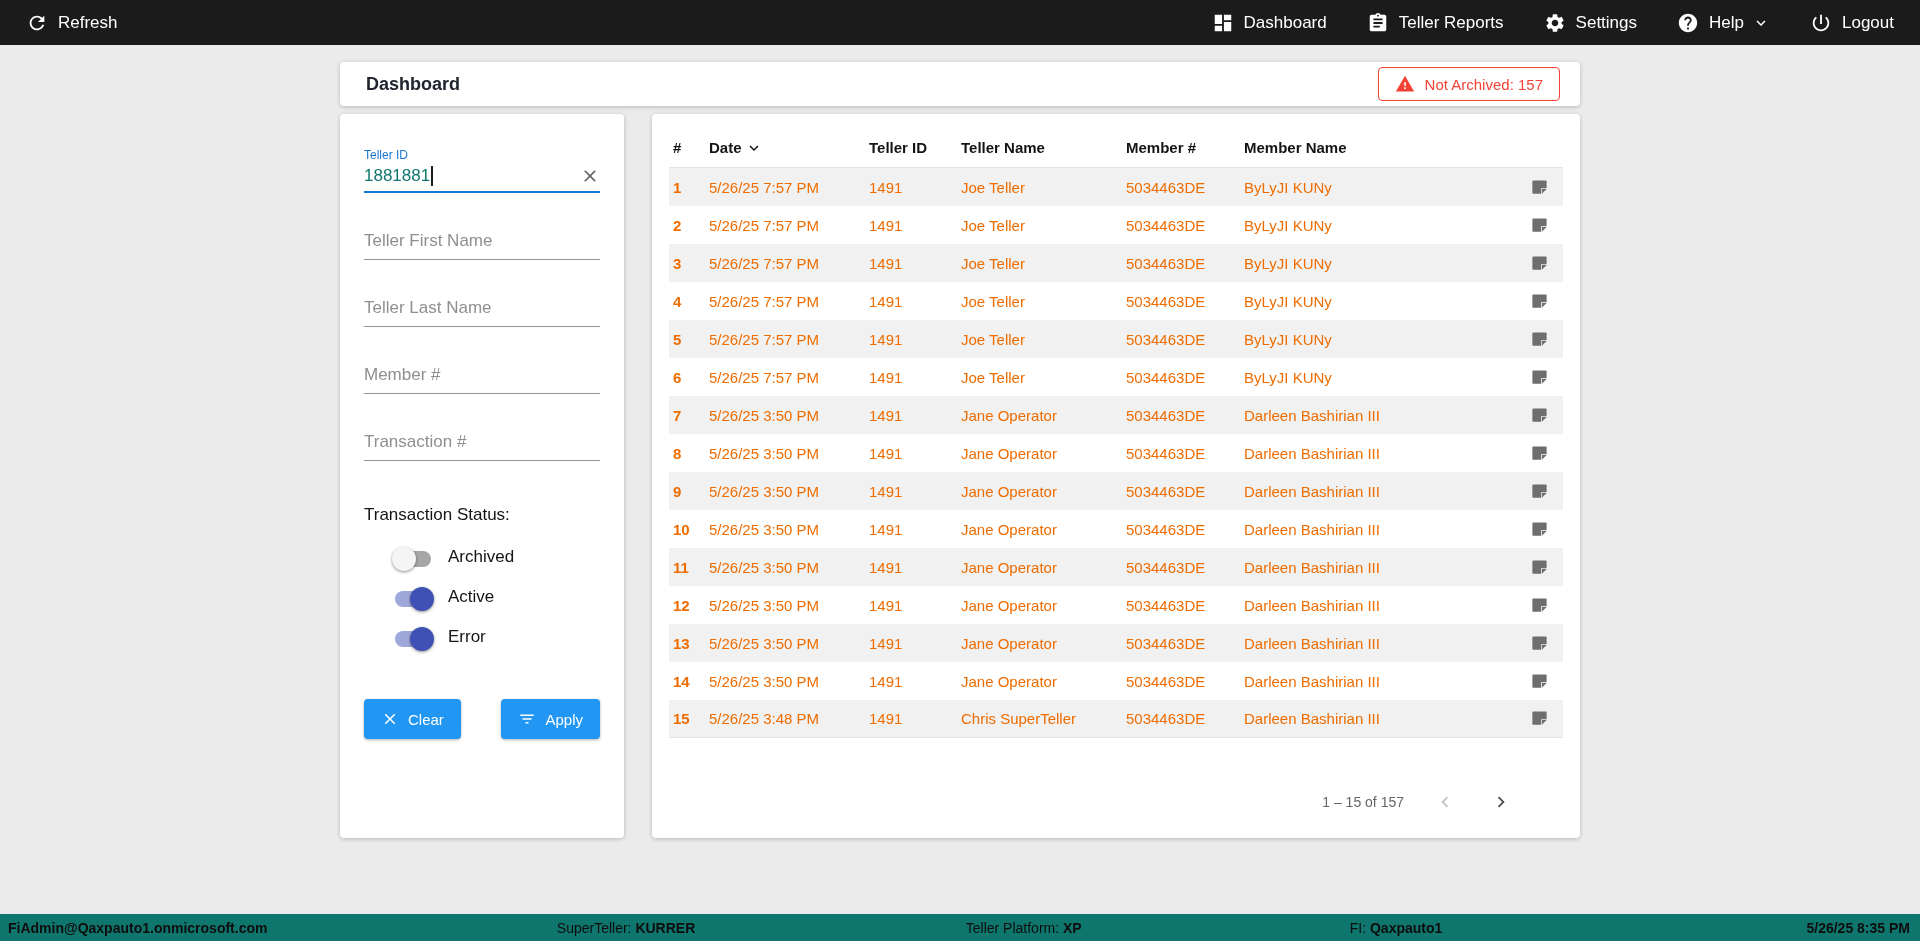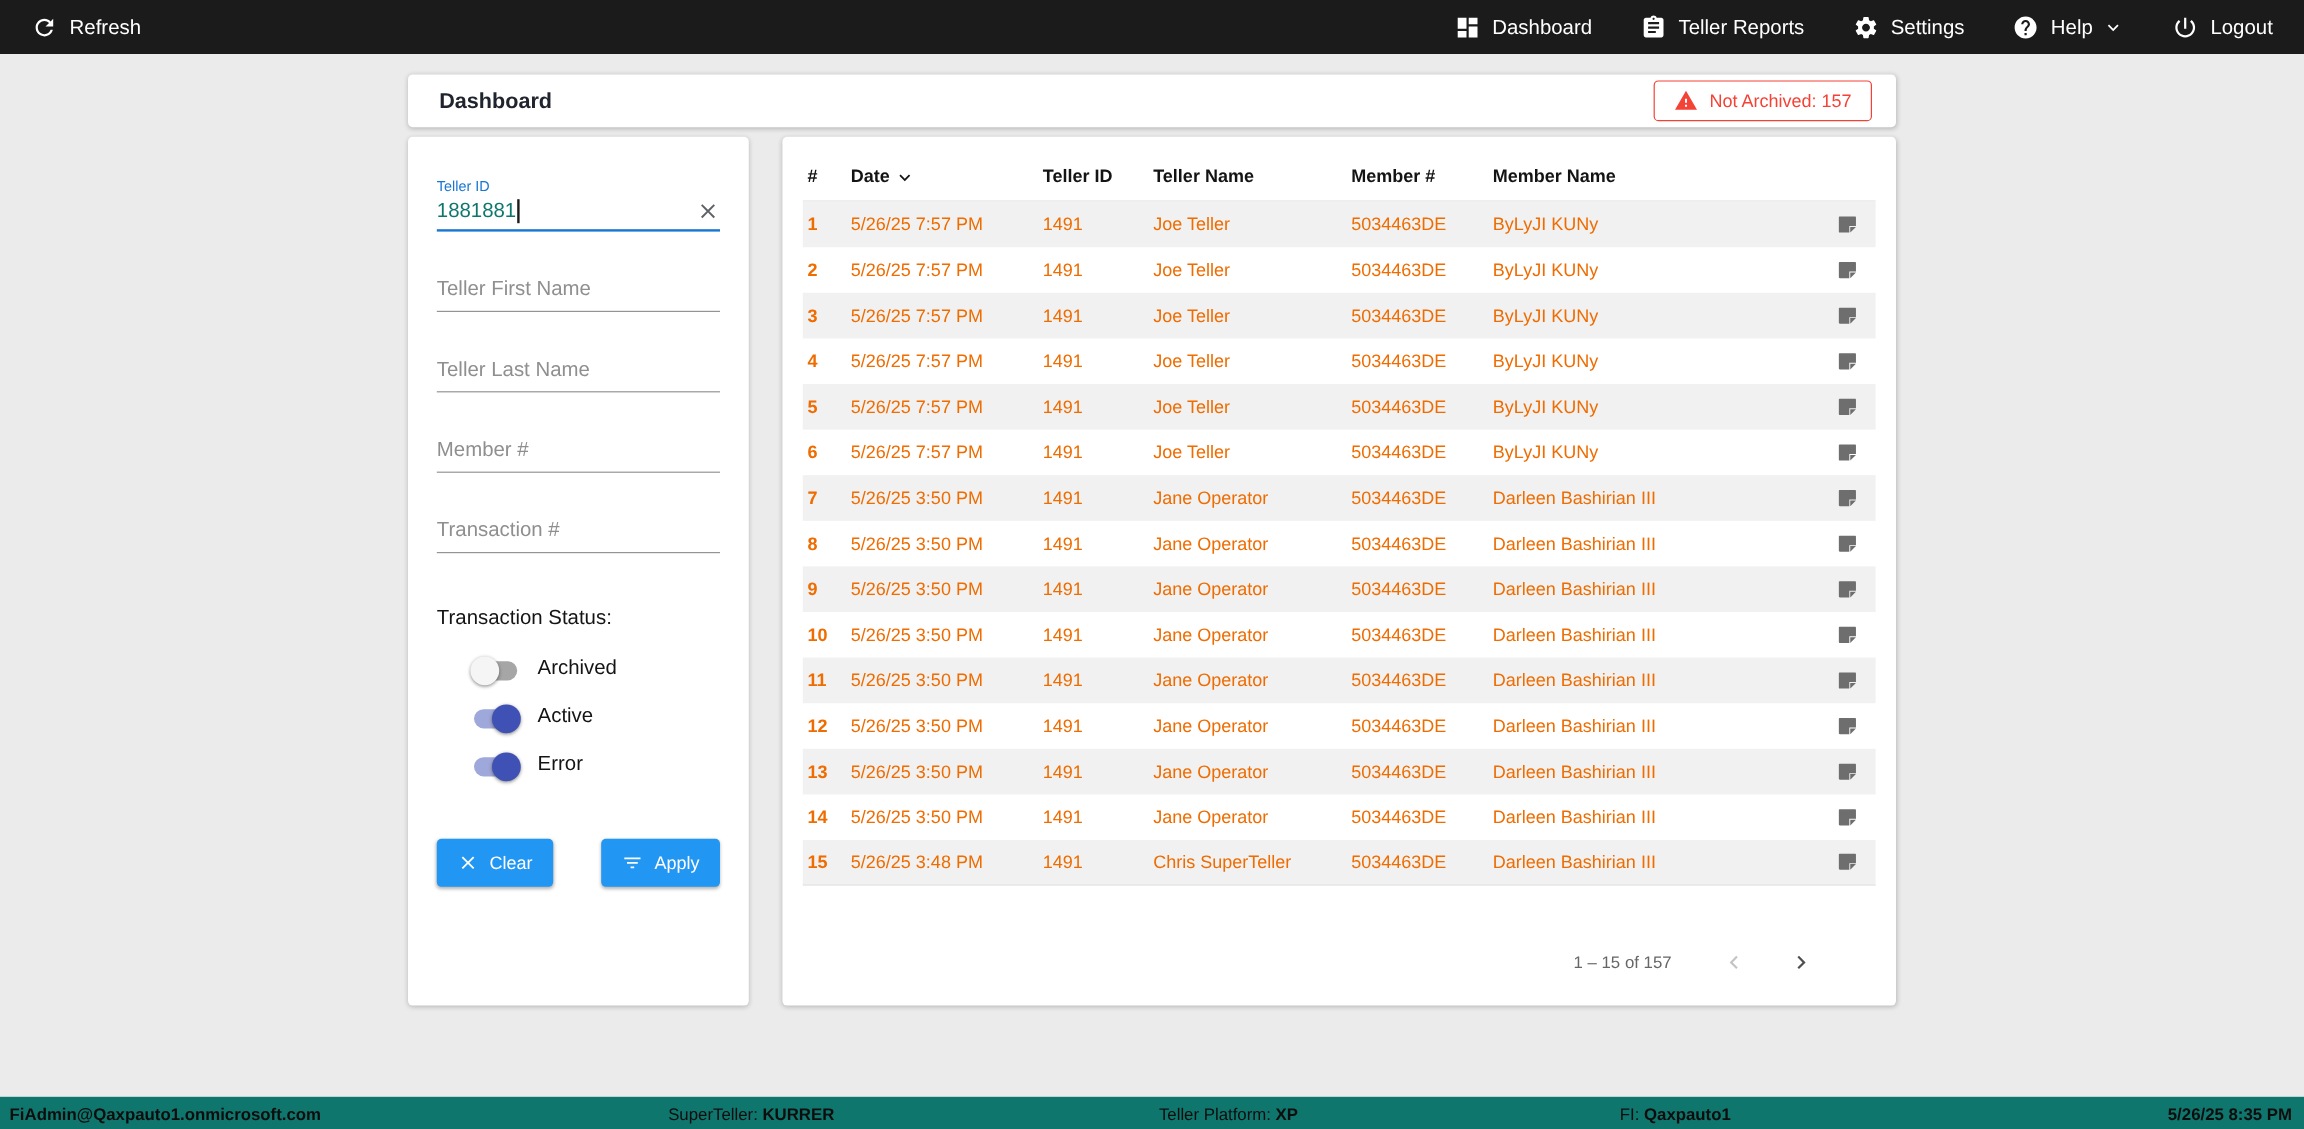--- a/index.html
+++ b/index.html
@@ -91,21 +91,21 @@
   .trow.odd{background:#f1f1f1;}
   .trow:last-child{border-bottom:1px solid #e3e3e3;}
   .td-num{font-weight:bold;}
   .td{white-space:nowrap;overflow:hidden;}
   .td-icon,.th-icon{display:flex;justify-content:center;}
   .note-icon{width:19px;height:19px;fill:#6e6e6e;cursor:pointer;}
   .pagination{
     display:flex;align-items:center;justify-content:flex-end;
     margin-top:46px;padding-right:44px;gap:20px;color:#666;font-size:14px;
   }
-  .range-text{margin-right:14px;}
+  .range-text{margin-right:3px;}
   .page-btn{background:none;border:none;width:36px;height:36px;display:flex;align-items:center;justify-content:center;cursor:pointer;}
   .page-btn svg{width:22px;height:22px;fill:#4f4f4f;}
   .page-btn.disabled svg{fill:#c4c4c4;}
   
   .statusbar{position:absolute;left:0;right:0;bottom:0;height:27px;background:#0f766e;font-size:14px;color:#0d0d0d;}
   .fs{position:absolute;top:50%;transform:translateY(-50%);white-space:nowrap;}
   .fs b{font-weight:bold;}
   .fs-user{left:8px;font-weight:bold;}
   .fs-workstation{left:29%;}
   .fs-platform{left:50.3%;}

